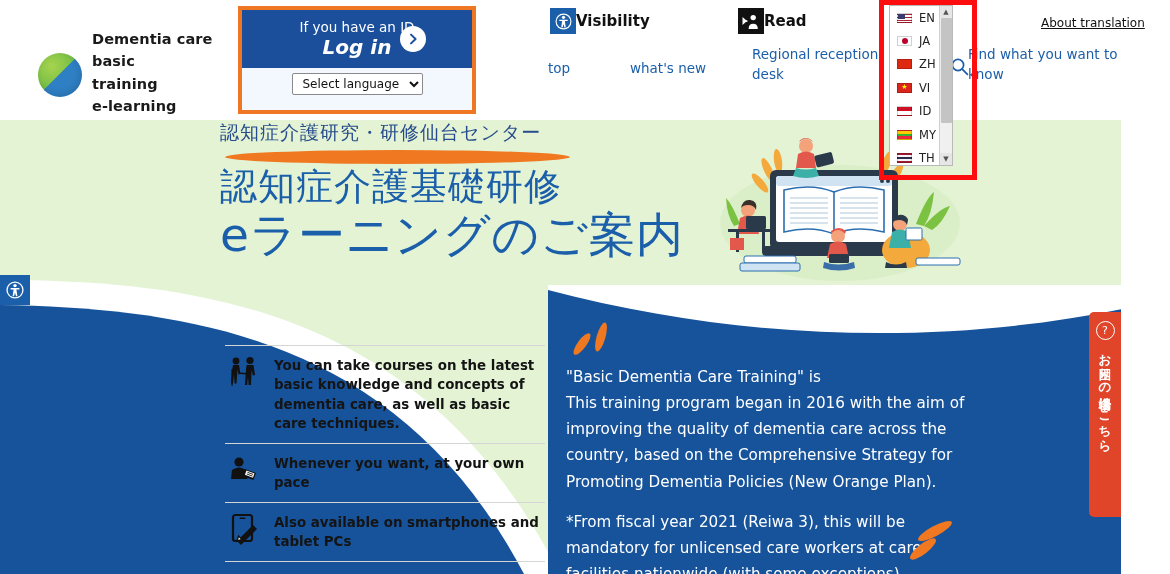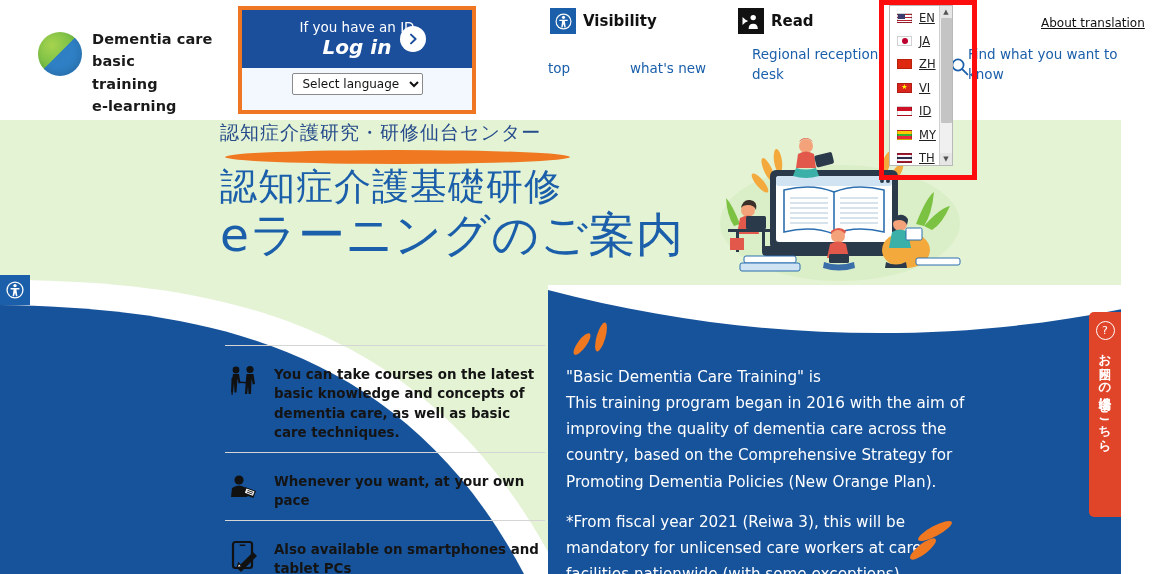--- a/index.html
+++ b/index.html
@@ -7,21 +7,21 @@
     width:1170px;height:574px;overflow:hidden;position:relative;
     background:#ffffff;
     font-family:"DejaVu Sans","Liberation Sans",sans-serif;
     -webkit-font-smoothing:antialiased;
   }
   .page{position:absolute;inset:0;overflow:hidden;}
 
   
   .header{position:absolute;left:0;top:0;width:1170px;height:120px;background:#fff;z-index:30;}
 
-  .brand{position:absolute;left:38px;top:28px;width:190px;display:flex;align-items:flex-start;gap:10px;}
+  .brand{position:absolute;left:38px;top:28px;width:190px;display:flex;align-items:center;gap:10px;}
   .brand-logo{width:44px;height:44px;border-radius:50%;flex:0 0 auto;margin-top:4px;
     background:
       linear-gradient(135deg, rgba(0,0,0,0) 48%, #2e7fc4 49%),
       radial-gradient(circle at 32% 30%, #a7d34e 0%, #72bd45 55%, #3f9e54 100%);
     box-shadow:inset -2px -3px 6px rgba(0,0,0,.12);}
   .brand-text{font-size:14.5px;line-height:1.55;color:#1a1a1a;font-weight:600;letter-spacing:.1px;}
 
   
   .login-card{position:absolute;left:238px;top:6px;width:238px;height:108px;
     border:4px solid #ef7622;background:#f2f8fd;box-sizing:border-box;}
@@ -31,21 +31,21 @@
   .login-btn .l2{color:#fff;font-size:20px;font-weight:700;line-height:1.1;font-style:italic;}
   .login-arrow{position:absolute;right:46px;top:50%;transform:translateY(-50%);
     width:26px;height:26px;border-radius:50%;background:#fff;display:flex;align-items:center;justify-content:center;}
   .login-arrow svg{display:block;}
   .login-sub{text-align:center;color:#1b4f9c;font-size:12.8px;padding-top:7px;}
   .lang-select-wrap{text-align:center;padding-top:5px;}
   .lang-select{font-family:"DejaVu Sans","Liberation Sans",sans-serif;font-size:12px;
     padding:2px 6px;border:1px solid #8a8a8a;background:#fff;color:#111;border-radius:2px;cursor:pointer;}
 
   
-  .util{position:absolute;display:flex;align-items:center;gap:7px;}
+  .util{position:absolute;display:flex;align-items:center;gap:0;}
   .util-ico{width:26px;height:26px;flex:0 0 auto;display:flex;align-items:center;justify-content:center;}
   .util-ico.blue{background:#1b5faa;}
   .util-ico.black{background:#111;}
   .util-label{font-size:15px;color:#111;font-weight:600;}
   #util-visibility{left:550px;top:8px;}
   #util-read{left:738px;top:8px;}
 
   
   .nav-link{position:absolute;color:#1b5faa;font-size:13.5px;text-align:left;line-height:1.5;cursor:pointer;}
   #nav-top{left:548px;top:58px;width:50px;}
@@ -57,21 +57,21 @@
 
   .about-translation{position:absolute;left:1041px;top:16px;font-size:12px;color:#111;
     text-decoration:underline;cursor:pointer;}
 
   
   .lang-dd{position:absolute;left:889px;top:5px;width:64px;height:161px;background:#fff;
     border:1px solid #b9b9b9;box-sizing:border-box;z-index:40;overflow:hidden;}
   .lang-dd-list{position:absolute;left:0;top:0;width:50px;}
   .lang-row{display:flex;align-items:center;gap:7px;height:23.4px;padding-left:7px;cursor:pointer;}
   .flag{width:15px;height:10px;flex:0 0 auto;border:.5px solid rgba(0,0,0,.18);box-sizing:border-box;}
-  .lang-code{font-size:11.5px;color:#222;text-decoration:underline;}
+  .lang-code{font-size:11.5px;color:#222;}
   .lang-scroll{position:absolute;right:0;top:0;width:13px;height:100%;background:#f0f0f0;
     border-left:1px solid #cfcfcf;box-sizing:border-box;}
   .lang-scroll .arrow{height:12px;display:flex;align-items:center;justify-content:center;
     background:#e6e6e6;font-size:7px;color:#555;cursor:pointer;}
   .lang-scroll .thumb{position:absolute;left:1px;top:12px;width:11px;height:105px;background:#c4c4c4;border-radius:1px;cursor:pointer;}
   .lang-scroll .arrow.bot{position:absolute;bottom:0;left:0;right:0;}
 
   
   .f-en{background:
       repeating-linear-gradient(to bottom,#b22234 0 1.4px,#fff 1.4px 2.8px);}
@@ -97,21 +97,21 @@
   .hero-h1{font-size:37px;color:#1b5faa;letter-spacing:1px;line-height:1.15;white-space:nowrap;}
   .hero-h2{font-size:47px;color:#1b5faa;letter-spacing:.5px;line-height:1.2;white-space:nowrap;margin-top:-2px;}
 
   
   .illus{position:absolute;left:710px;top:8px;width:260px;height:160px;}
 
   
   .curve-svg{position:absolute;left:0;top:0;width:1170px;height:454px;}
 
   .feature-panel{position:absolute;left:225px;top:225px;width:320px;z-index:6;}
-  .feature-row{display:flex;align-items:flex-start;gap:13px;padding:18px 0 9px 2px;
+  .feature-row{display:flex;align-items:flex-start;gap:13px;padding:9px 0 9px 2px;
     border-bottom:1px solid #d5d5d5;}
   .feature-row:first-child{border-top:1px solid #d5d5d5;}
   .feature-ico{width:34px;height:34px;flex:0 0 auto;display:flex;align-items:center;justify-content:center;}
   .feature-text{font-size:13.4px;line-height:1.45;color:#141414;font-weight:600;padding-top:1px;}
 
   .info-panel{position:absolute;left:548px;top:170px;width:622px;height:284px;z-index:7;}
   .info-text{position:absolute;left:18px;top:74px;width:400px;color:#fff;font-size:15.2px;line-height:1.72;}
   .info-text p{margin:0 0 14px 0;}
   .accent-tl{position:absolute;left:20px;top:28px;width:52px;height:40px;}
   .accent-br{position:absolute;left:345px;top:215px;width:80px;height:60px;}

